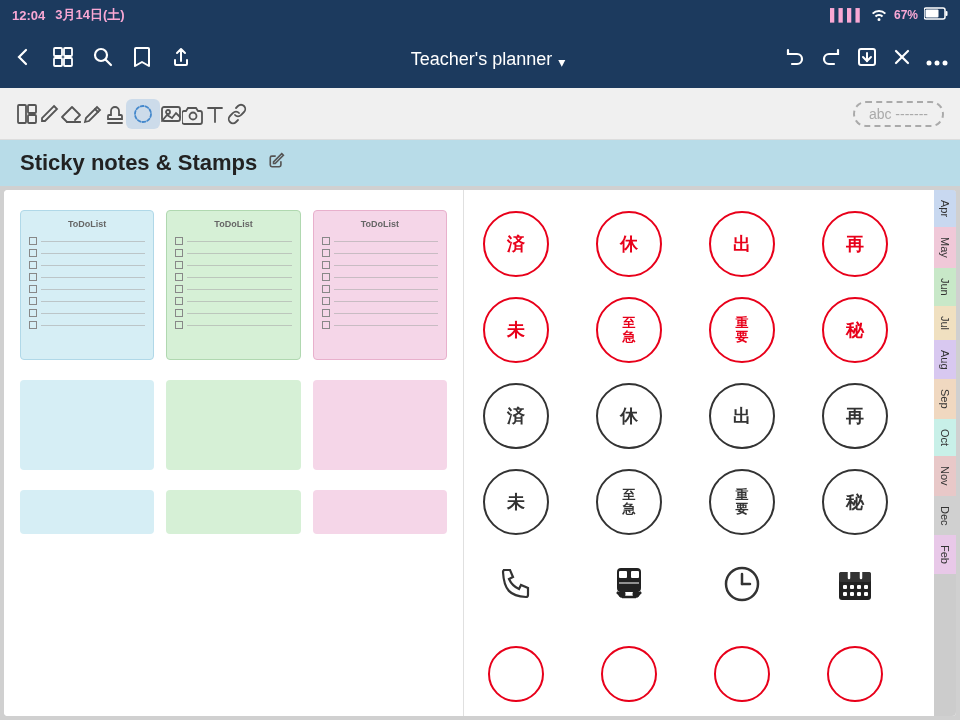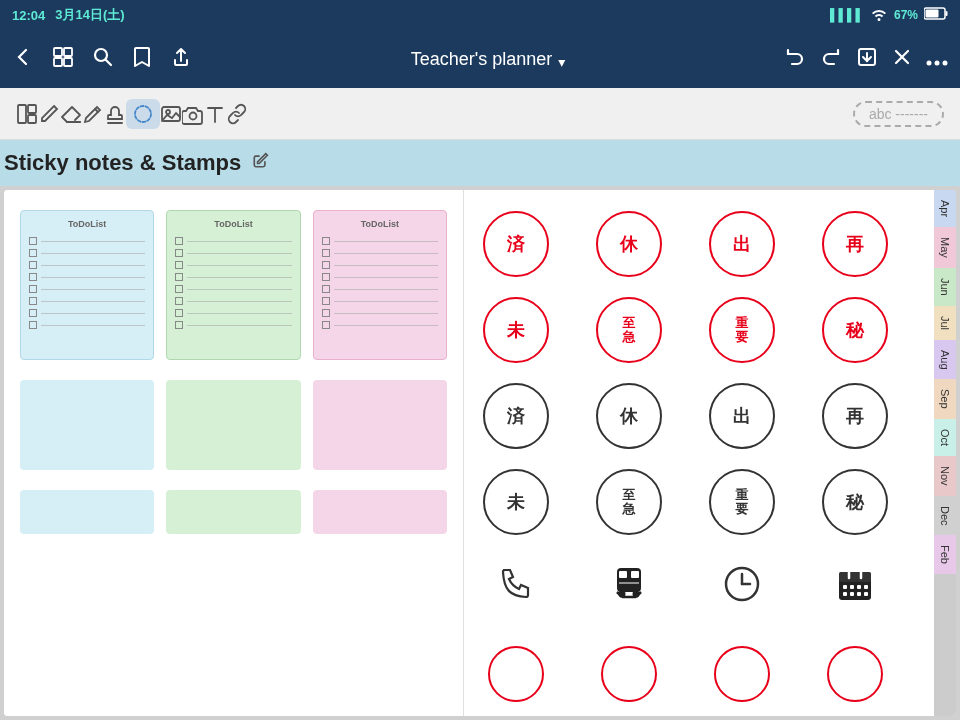--- a/index.html
+++ b/index.html
@@ -7,21 +7,21 @@
       width: 960px;
       height: 720px;
       overflow: hidden;
       font-family: -apple-system, "Helvetica Neue", sans-serif;
       background: #e8e8e8;
     }
 
     
     .status-bar {
       background: #1c3a5e;
-      color: #5eead4;
+      color: #f9a8d4;
       height: 30px;
       display: flex;
       align-items: center;
       justify-content: space-between;
       padding: 0 12px;
       font-size: 13px;
       font-weight: 600;
     }
     .status-right {
       display: flex;
@@ -105,21 +105,21 @@
     .page-area {
       flex: 1;
       display: flex;
       flex-direction: column;
       overflow: hidden;
     }
 
     
     .page-header {
       background: #b8dce8;
-      padding: 10px 4px;
+      padding: 10px 20px;
       display: flex;
       align-items: center;
       gap: 10px;
     }
     .page-header-title {
       font-size: 22px;
       font-weight: 700;
       color: #222;
     }
     .page-header-icon {

